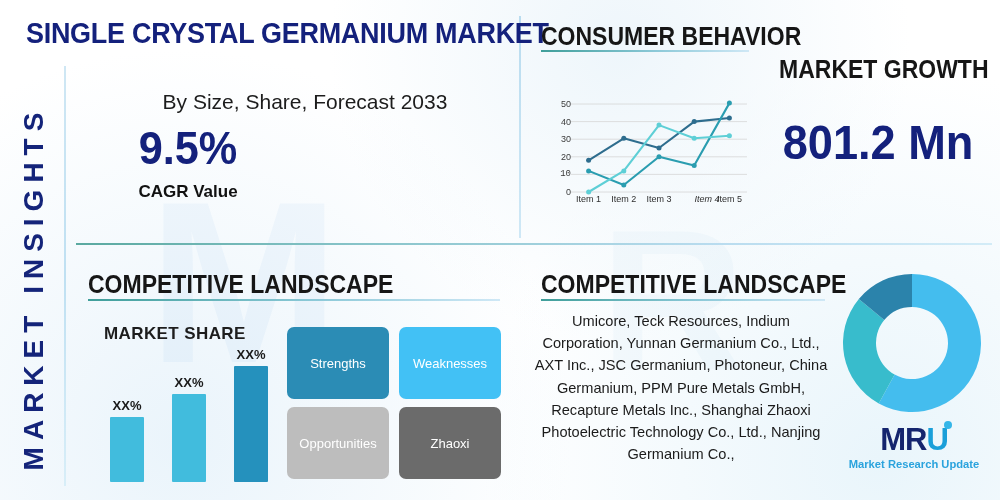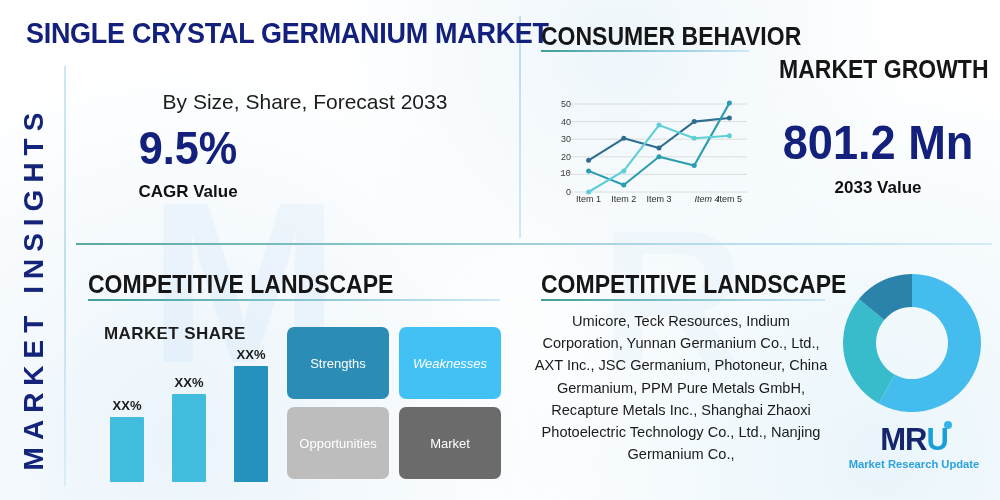--- a/index.html
+++ b/index.html
@@ -188,21 +188,20 @@
   </div>
 
 
   <div class="sec-head" id="cb-head">CONSUMER BEHAVIOR</div>
   <div class="sec-underline" id="cb-underline"></div>
 
   <div id="mg-head">MARKET GROWTH</div>
 
   <div class="kpi" id="kpi-2033">
     <div class="big">801.2 Mn</div>
-    <div class="lbl">2033 Value</div>
   </div>
 
   <div class="chart">
     <div class="ylab-wrap" id="line-ylabels">
         <div class="ylab" style="top: 92px;">0</div>
         <div class="ylab" style="top: 74.4px; font-family: Liberation Mono, monospace;">10</div>
         <div class="ylab" style="top: 56.8px;">20</div>
         <div class="ylab" style="top: 39.2px;">30</div>
         <div class="ylab" style="top: 21.6px;">40</div>
         <div class="ylab" style="top: 4px;">50</div>
@@ -252,28 +251,28 @@
       <div class="bar" style="left: 68px; width: 34px; height: 88.04px; background: rgb(65, 188, 221);"></div>
       <div class="bar-lbl" style="left: 85px; top: 34.96px;">XX%</div>
       <div class="bar" style="left: 130px; width: 34px; height: 116.44px; background: rgb(37, 145, 189);"></div>
       <div class="bar-lbl" style="left: 147px; top: 6.56px;">XX%</div>
     </div>
 
   <div class="swot" id="swot">
       <div class="swot-box" style="left: 0px; top: 0px; background: rgb(43, 140, 181);">
         <span>Strengths</span>
       </div>
-      <div class="swot-box" style="left: 112px; top: 0px; background: rgb(66, 193, 245); font-style: italic;">
+      <div class="swot-box" style="left: 112px; top: 0px; background: rgb(66, 193, 245);">
         <span>Weaknesses</span>
       </div>
       <div class="swot-box" style="left: 0px; top: 80px; background: rgb(189, 189, 189);">
         <span>Opportunities</span>
       </div>
       <div class="swot-box" style="left: 112px; top: 80px; background: rgb(107, 107, 107);">
-        <span>Market</span>
+        <span>Zhaoxi</span>
       </div>
     </div>
 
   <div class="sec-head" id="cl2-head">COMPETITIVE LANDSCAPE</div>
   <div class="sec-underline" id="cl2-underline"></div>
 
   <div class="company-list">Umicore, Teck Resources, Indium Corporation, Yunnan Germanium Co., Ltd., AXT Inc., JSC Germanium, Photoneur, China Germanium, PPM Pure Metals GmbH, Recapture Metals Inc., Shanghai Zhaoxi Photoelectric Technology Co., Ltd., Nanjing Germanium Co.,</div>
 
   <div class="donut">
     <svg id="donut-svg" width="142" height="142" viewBox="0 0 142 142">

